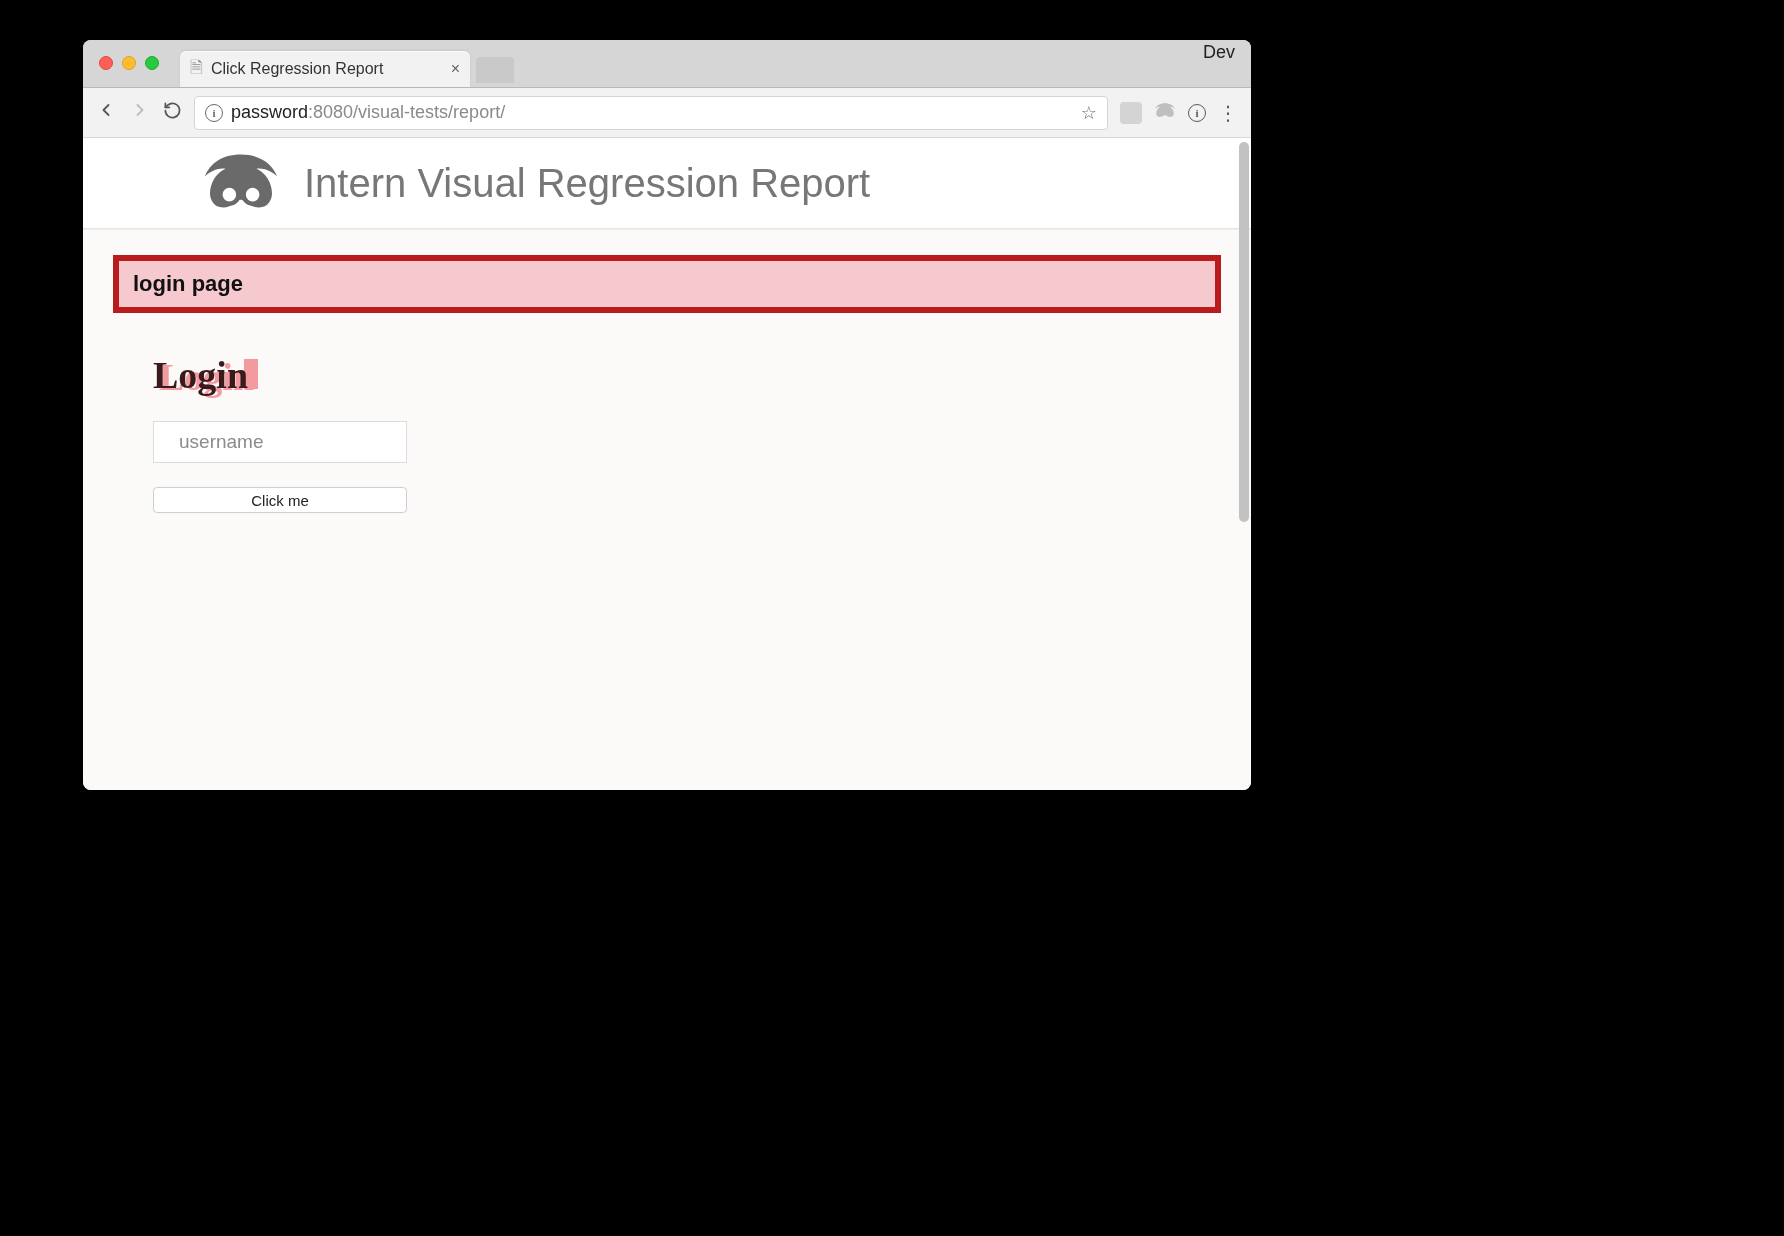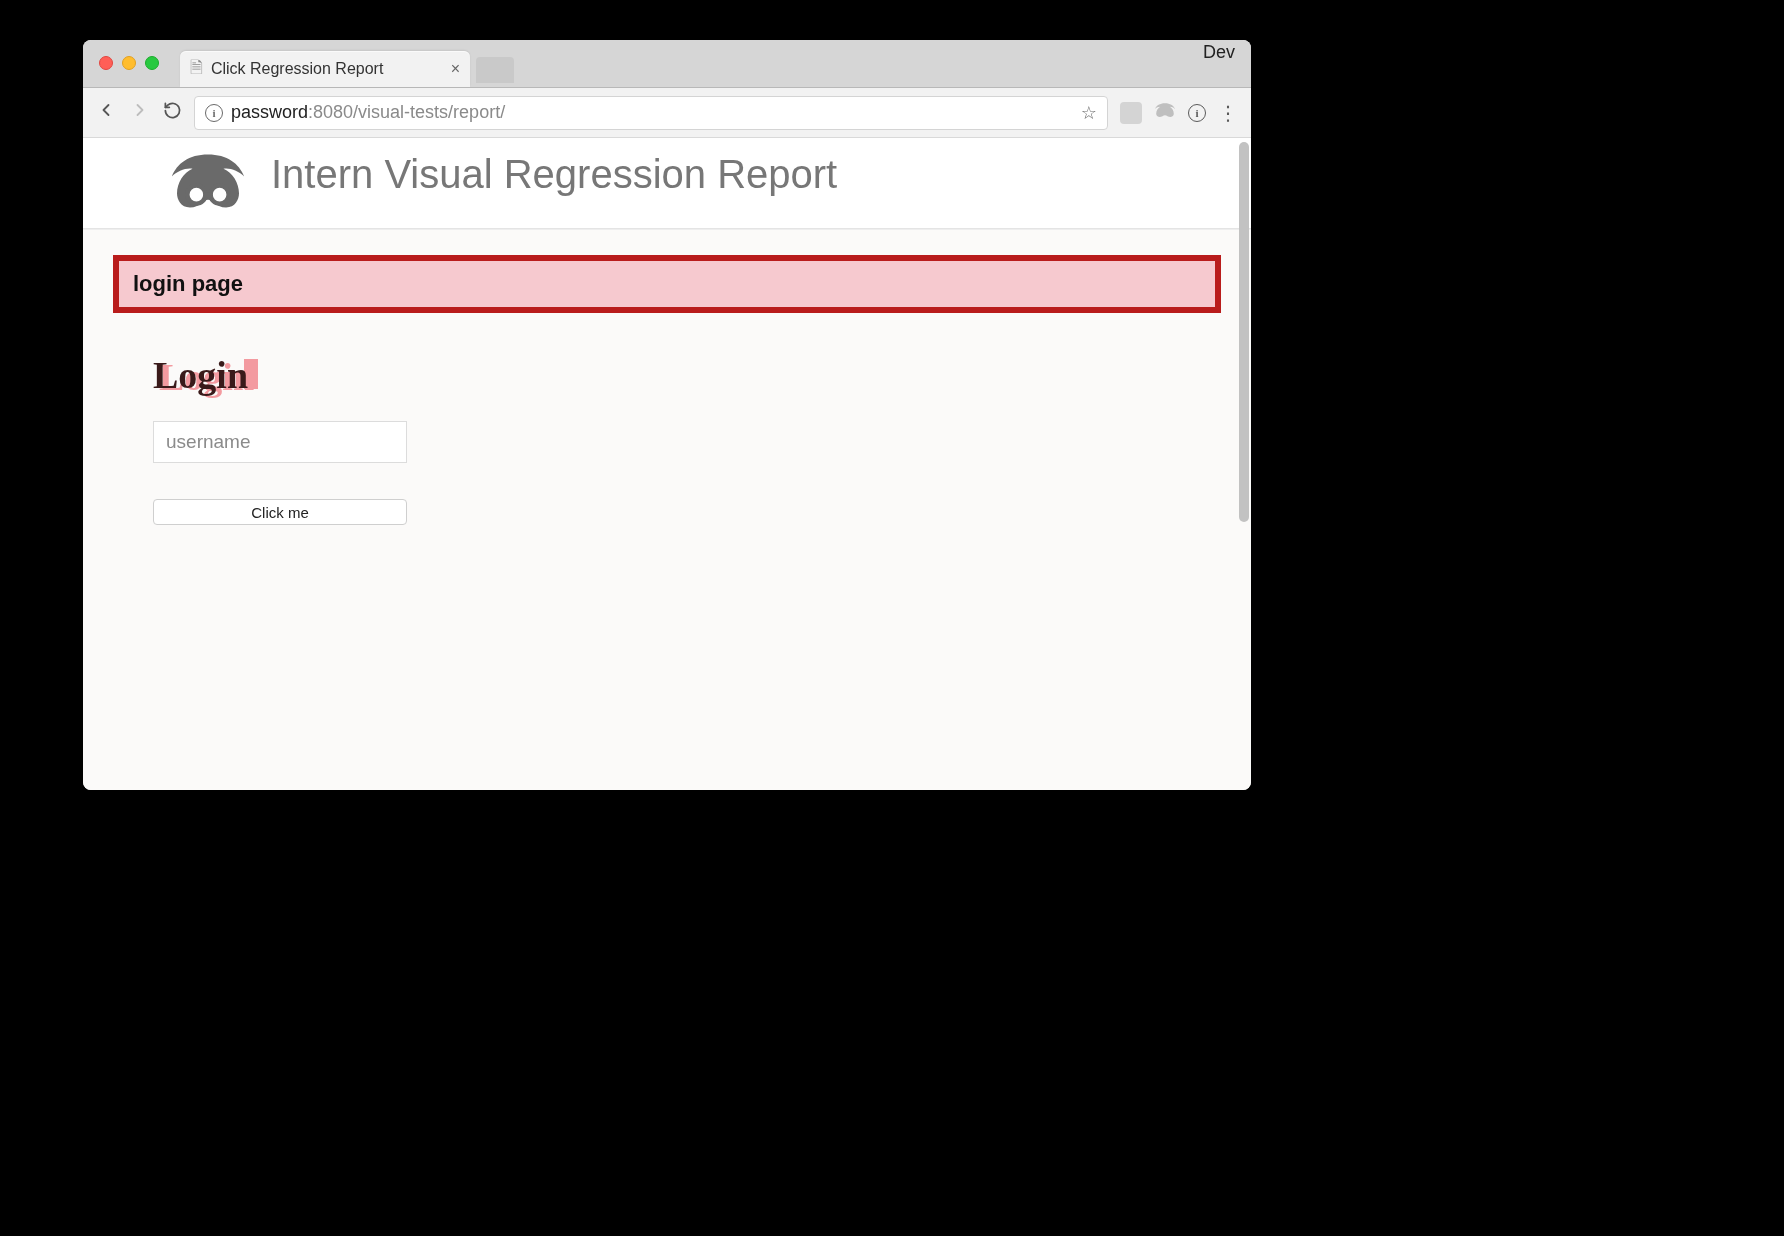--- a/index.html
+++ b/index.html
@@ -121,22 +121,23 @@
     .page-scrollbar {
       position:absolute; right:2px; top:4px; width:10px; height:380px;
       background:#c2c2c2; border-radius:6px;
     }
 
     .report-header {
       background:#ffffff;
       border-bottom:1px solid #e4e4e4;
       box-shadow: 0 1px 0 #eee;
       display:flex;
+      align-items:center;
       gap:24px;
-      padding: 14px 0 14px 86px;
+      padding: 14px 0 14px 119px;
     }
     .report-title {
       font-size:40px;
       color:#777;
       font-family: Verdana, Geneva, sans-serif;
     }
 
     
     .owl-logo { width:78px; height:62px; position:relative; }
     .owl-logo svg { width:100%; height:100%; }
@@ -182,36 +183,36 @@
       background:#f39aa0;
       right:-10px; top:6px;
       z-index:0;
     }
 
     .field {
       width: 254px;
       height: 42px;
       border:1px solid #dcdcdc;
       background:#fff;
-      padding: 0 12px;
+      padding: 0 25px;
       font-size:19px;
       color:#8b8b8b;
       display:flex; align-items:center;
       margin-top:24px;
     }
     .click-btn {
       width: 254px;
       height: 26px;
       border:1px solid #cfcfcf;
       background:#fff;
       border-radius:4px;
       font-size:15px;
       color:#222;
       display:flex; align-items:center; justify-content:center;
-      margin-top:36px;
+      margin-top:24px;
     }
   </style>
 </head>
 <body>
 
 <div class="frame">
   <div class="browser-window">
 
     <div class="tabstrip">
       <div class="traffic-lights">

